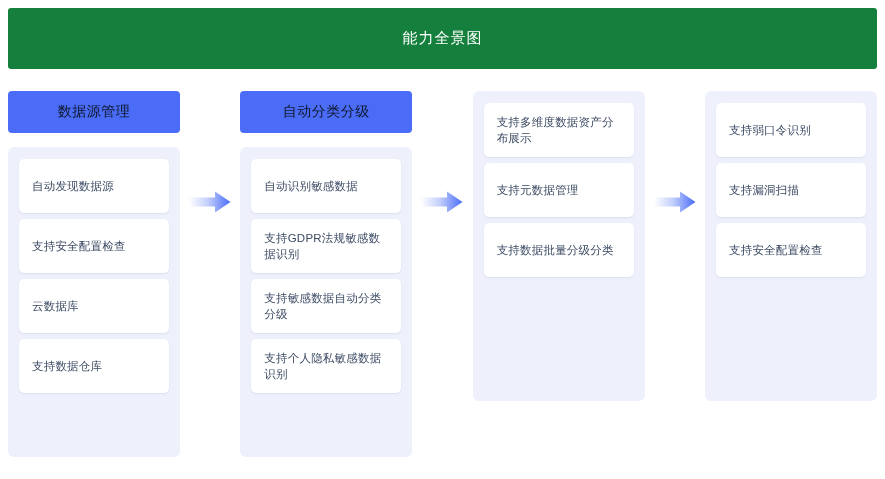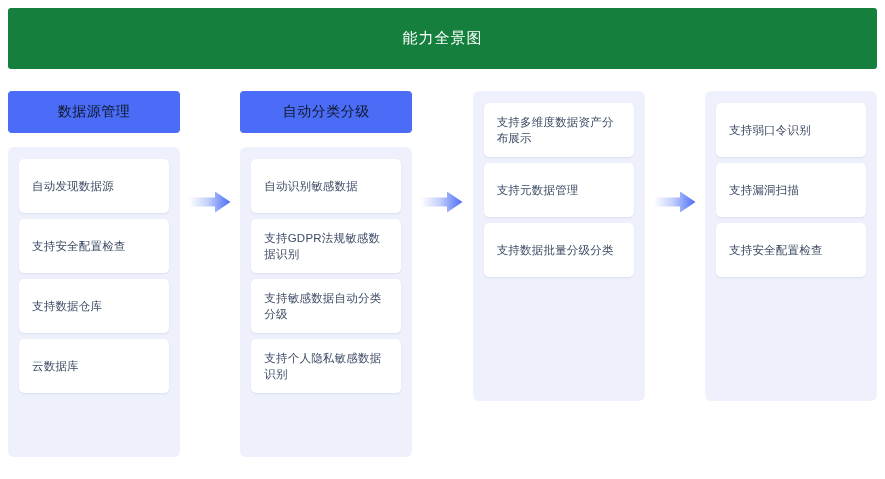--- a/index.html
+++ b/index.html
@@ -126,24 +126,24 @@
     <div class="column">
       <div class="col-header">数据源管理</div>
       <div class="col-body">
         <div class="item-card">
           <span class="item-text">自动发现数据源</span>
         </div>
         <div class="item-card">
           <span class="item-text">支持安全配置检查</span>
         </div>
         <div class="item-card">
+          <span class="item-text">云数据库</span>
+        </div>
+        <div class="item-card">
           <span class="item-text">支持数据仓库</span>
-        </div>
-        <div class="item-card">
-          <span class="item-text">云数据库</span>
         </div>
       </div>
     </div>
 
     <div class="col-gap">
       <div class="arrow">
         <svg viewBox="0 0 42 22" xmlns="http://www.w3.org/2000/svg">
           <defs>
             <linearGradient id="ag1" x1="0" y1="0" x2="1" y2="0">
               <stop offset="0%" stop-color="#ffffff"></stop>

